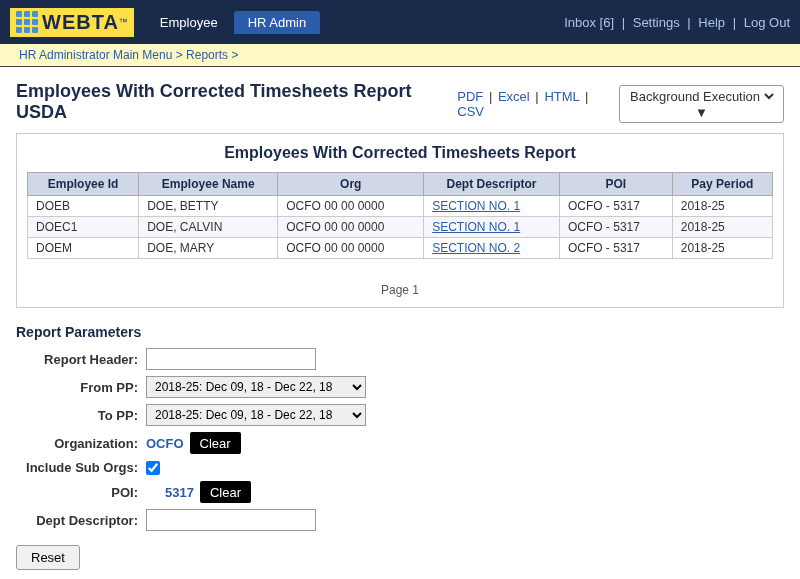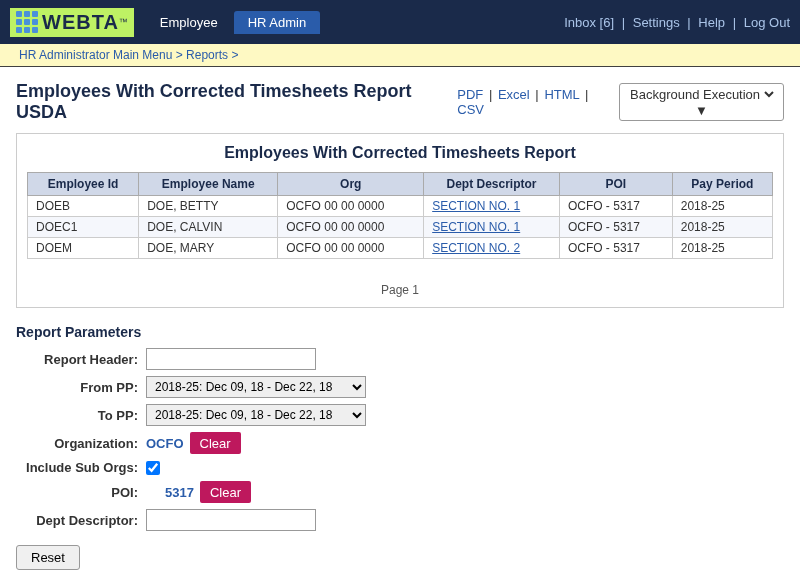--- a/index.html
+++ b/index.html
@@ -13,21 +13,21 @@
       justify-content: space-between;
       padding: 6px 10px;
       height: 44px;
     }
     .logo-area {
       display: flex;
       align-items: center;
       gap: 12px;
     }
     .logo-box {
-      background: #bef264;
+      background: #fde047;
       padding: 3px 6px;
       display: flex;
       align-items: center;
     }
     .logo-dots {
       display: grid;
       grid-template-columns: repeat(3,6px);
       gap: 2px;
       margin-right: 4px;
     }
@@ -60,21 +60,21 @@
       border-bottom: 1px solid #404040;
     }
     .breadcrumb a { color: #2a5caa; text-decoration: none; }
 
     
     .page-content { padding: 10px 16px; }
 
     
     .title-row {
       display: flex;
-      align-items: center;
+      align-items: flex-end;
       justify-content: space-between;
       margin-bottom: 10px;
     }
     .page-title {
       font-size: 18px;
       font-weight: bold;
       color: #1a2a4a;
       margin-top: 4px;
     }
     .export-bar {
@@ -168,21 +168,21 @@
       height: 22px;
     }
     .param-select {
       border: 1px solid #999;
       padding: 2px 4px;
       font-size: 12px;
       height: 22px;
       width: 220px;
     }
     .clear-btn {
-      background: #be185d;
+      background: #000000;
       color: #fff;
       border: none;
       padding: 2px 10px;
       font-size: 13px;
       cursor: pointer;
       border-radius: 2px;
       height: 22px;
     }
     .org-value { color: #2a5caa; font-weight: bold; font-size: 13px; }
     .poi-value { color: #2a5caa; font-weight: bold; font-size: 13px; padding-left: 19px; }

